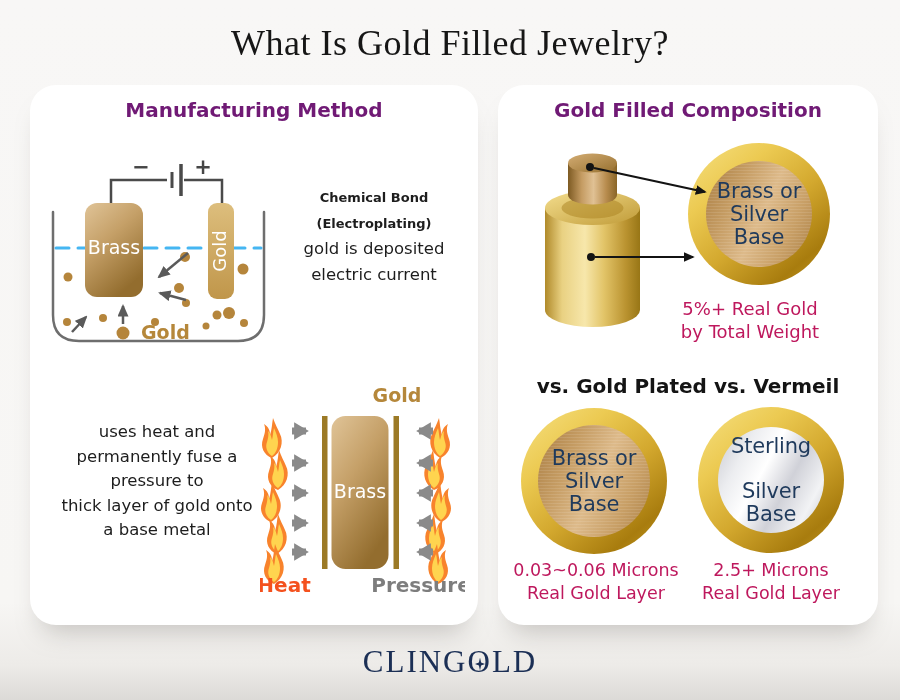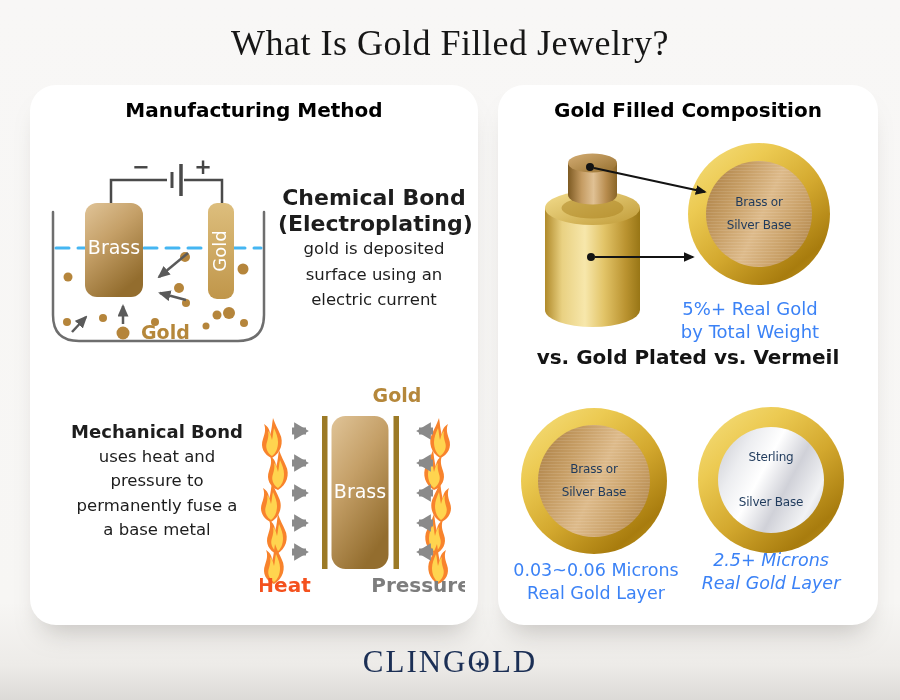--- a/index.html
+++ b/index.html
@@ -6,40 +6,40 @@
   body{width:900px;height:700px;font-family:"DejaVu Sans",sans-serif;}
   .stage{position:relative;width:900px;height:700px;overflow:hidden;
     background:linear-gradient(180deg,#f8f7f6 0%,#f7f6f4 86%,#edebe8 95%,#dcdad7 100%);}
   .title{position:absolute;left:0;top:22px;width:100%;text-align:center;
     font-family:"Liberation Serif",serif;font-weight:400;font-size:36px;color:#161616;letter-spacing:.5px;}
   .panel{position:absolute;background:#ffffff;border-radius:26px;
     box-shadow:0 18px 26px -12px rgba(125,120,115,.4);}
   .panel-left{left:30px;top:85px;width:448px;height:540px;}
   .panel-right{left:498px;top:85px;width:380px;height:540px;}
   .panel-heading{position:absolute;top:13px;left:0;width:100%;text-align:center;
-    font-size:20px;font-weight:700;color:#000000;}
-  .sub-heading{position:absolute;top:260px;left:0;width:100%;text-align:center;
+    font-size:20px;font-weight:700;color:#701a75;}
+  .sub-heading{position:absolute;top:289px;left:0;width:100%;text-align:center;
     font-size:20px;font-weight:700;color:#141414;}
   .textblock{position:absolute;text-align:center;color:#1d1d1d;}
   .tb-chem{left:248px;top:100px;width:192px;font-size:16.5px;line-height:25.5px;}
   .tb-mech{left:14px;top:335px;width:226px;font-size:16.5px;line-height:24.5px;}
-  .tb-bold{font-weight:700;font-size:22px;}
+  .tb-bold{font-weight:700;font-size:13px;}
   .svg-abs{position:absolute;}
   .circle{position:absolute;border-radius:50%;display:flex;align-items:center;justify-content:center;}
   .ring-gold{background:linear-gradient(140deg,#f6e183 0%,#ecca52 28%,#d3a82e 55%,#a87c0e 82%,#c79d22 100%);}
   .core{border-radius:50%;display:flex;flex-direction:column;align-items:center;justify-content:center;
-    text-align:center;font-size:12px;line-height:23px;font-weight:500;color:#1f3a5c;letter-spacing:-.2px;}
+    text-align:center;font-size:21px;line-height:23px;font-weight:500;color:#1f3a5c;letter-spacing:-.2px;}
   .core-brass{background:
     repeating-linear-gradient(180deg,rgba(255,255,255,.10) 0 1px,rgba(0,0,0,0) 1px 3px),
     linear-gradient(115deg,#a87c42 0%,#c59c63 28%,#ddba8a 52%,#c89f66 76%,#ab8148 100%);}
   .core-silver{background:linear-gradient(118deg,#c6c7ce 0%,#ecedf0 24%,#ffffff 42%,#d0d1d8 62%,#f2f3f5 82%,#c2c3ca 100%);gap:22px;}
-  .caption{position:absolute;text-align:center;color:#3b82f6;font-size:17.5px;line-height:22.5px;font-weight:500;}
+  .caption{position:absolute;text-align:center;color:#be185d;font-size:17.5px;line-height:22.5px;font-weight:500;}
   .cap-comp{left:152px;top:212px;width:200px;font-size:18px;line-height:23px;}
   .cap-plated{left:3px;top:474px;width:190px;}
-  .cap-vermeil{left:178px;top:464px;width:190px;font-style:italic;}
+  .cap-vermeil{left:178px;top:474px;width:190px;}
   .footer-logo{position:absolute;left:0;top:644px;width:100%;text-align:center;
     font-family:"Liberation Serif",serif;font-size:31px;color:#1b2f55;letter-spacing:2px;}
   .logo-o{position:relative;display:inline-block;}
   .logo-o .spark{position:absolute;left:50%;top:55%;transform:translate(-50%,-50%);line-height:0;}
   svg text{font-family:"DejaVu Sans",sans-serif;}
   .hidden-defs{position:absolute;width:0;height:0;}
 </style>
 </head>
 <body>
 
@@ -136,29 +136,28 @@
         <path d="M78,176 L78,158" marker-end="url(#arrowG)"></path>
         <path d="M27,184 L41,169" marker-end="url(#arrowG)"></path>
       </g>
       <text x="96" y="191" font-size="19" font-weight="700" fill="#b5873a">Gold</text>
     </svg>
 
     <div class="textblock tb-chem">
       <div class="tb-bold">Chemical Bond</div>
       <div class="tb-bold">(Electroplating)</div>
       <div>gold is deposited</div>
-      <div>surface using an</div>
       <div>electric current</div>
     </div>
 
     <div class="textblock tb-mech">
-      <div class="tb-bold" style="font-size:18px;">Mechanical Bond</div>
       <div>uses heat and</div>
+      <div>permanently fuse a</div>
       <div>pressure to</div>
-      <div>permanently fuse a</div>
+      <div>thick layer of gold onto</div>
       <div>a base metal</div>
     </div>
 
     <svg class="svg-abs" style="left:230px;top:297px;" width="205" height="218" viewBox="0 0 205 218">
       <g>
         <use href="#flame-motif" transform="translate(0,36)"></use>
         <use href="#flame-motif" transform="translate(6,68)"></use>
         <use href="#flame-motif" transform="translate(-1,100)"></use>
         <use href="#flame-motif" transform="translate(5,132)"></use>
         <use href="#flame-motif" transform="translate(2,162)"></use>

